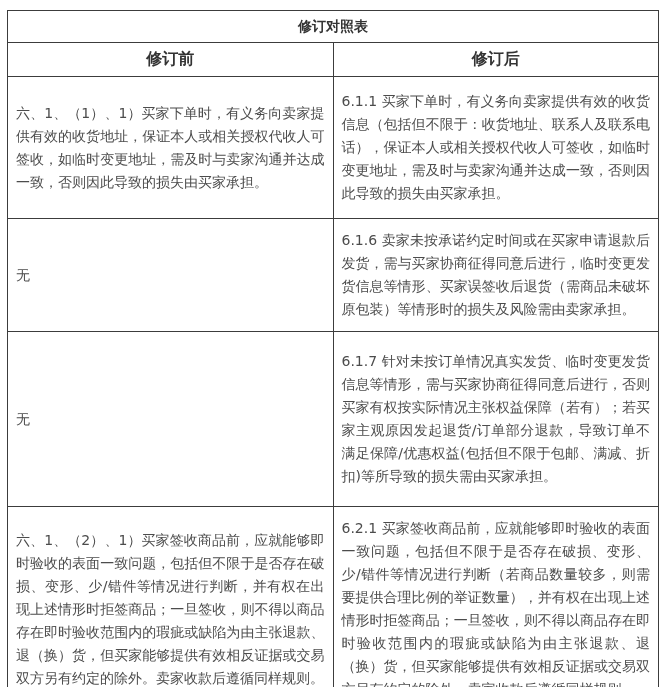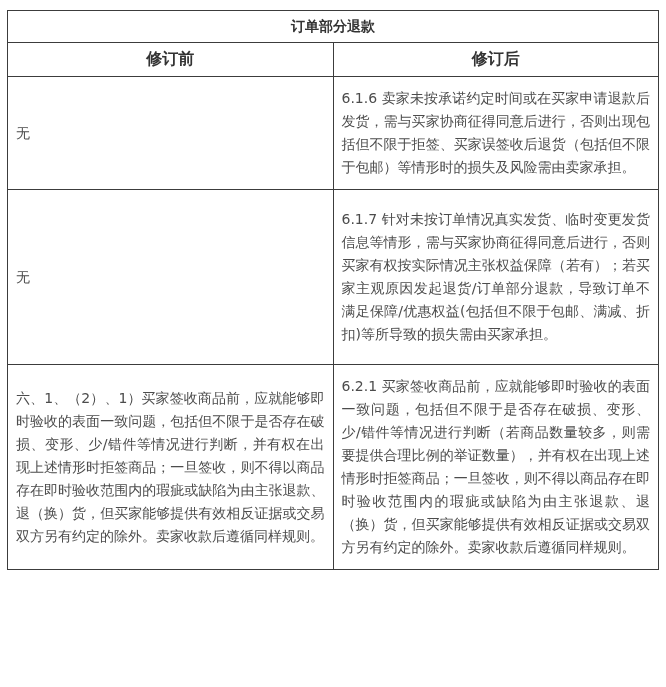--- a/index.html
+++ b/index.html
@@ -62,29 +62,33 @@
     tr.row-3 { height: 175px; }
     tr.row-4 { height: 183px; }
   </style>
 </head>
 <body>
 
 <div class="doc">
   <table class="revision-table">
     <tbody>
       <tr class="row-title">
-        <td class="title-cell" colspan="2">订单部分退款</td>
+        <td class="title-cell" colspan="2">修订对照表</td>
       </tr>
       <tr class="row-header">
         <td class="header-cell">修订前</td>
         <td class="header-cell">修订后</td>
       </tr>
+      <tr class="row-1">
+        <td class="body-cell">六、1、（1）、1）买家下单时，有义务向卖家提供有效的收货地址，保证本人或相关授权代收人可签收，如临时变更地址，需及时与卖家沟通并达成一致，否则因此导致的损失由买家承担。</td>
+        <td class="body-cell">6.1.1 买家下单时，有义务向卖家提供有效的收货信息（包括但不限于：收货地址、联系人及联系电话），保证本人或相关授权代收人可签收，如临时变更地址，需及时与卖家沟通并达成一致，否则因此导致的损失由买家承担。</td>
+      </tr>
       <tr class="row-2">
         <td class="body-cell">无</td>
-        <td class="body-cell">6.1.6 卖家未按承诺约定时间或在买家申请退款后发货，需与买家协商征得同意后进行，否则出现包括但不限于拒签、买家误签收后退货（包括但不限于包邮）等情形时的损失及风险需由卖家承担。</td>
+        <td class="body-cell">6.1.6 卖家未按承诺约定时间或在买家申请退款后发货，需与买家协商征得同意后进行，临时变更发货信息等情形、买家误签收后退货（需商品未破坏原包装）等情形时的损失及风险需由卖家承担。</td>
       </tr>
       <tr class="row-3">
         <td class="body-cell">无</td>
         <td class="body-cell">6.1.7 针对未按订单情况真实发货、临时变更发货信息等情形，需与买家协商征得同意后进行，否则买家有权按实际情况主张权益保障（若有）；若买家主观原因发起退货/订单部分退款，导致订单不满足保障/优惠权益(包括但不限于包邮、满减、折扣)等所导致的损失需由买家承担。</td>
       </tr>
       <tr class="row-4">
         <td class="body-cell">六、1、（2）、1）买家签收商品前，应就能够即时验收的表面一致问题，包括但不限于是否存在破损、变形、少/错件等情况进行判断，并有权在出现上述情形时拒签商品；一旦签收，则不得以商品存在即时验收范围内的瑕疵或缺陷为由主张退款、退（换）货，但买家能够提供有效相反证据或交易双方另有约定的除外。卖家收款后遵循同样规则。</td>
         <td class="body-cell">6.2.1 买家签收商品前，应就能够即时验收的表面一致问题，包括但不限于是否存在破损、变形、少/错件等情况进行判断（若商品数量较多，则需要提供合理比例的举证数量），并有权在出现上述情形时拒签商品；一旦签收，则不得以商品存在即时验收范围内的瑕疵或缺陷为由主张退款、退（换）货，但买家能够提供有效相反证据或交易双方另有约定的除外。卖家收款后遵循同样规则。</td>
       </tr>
     </tbody>

